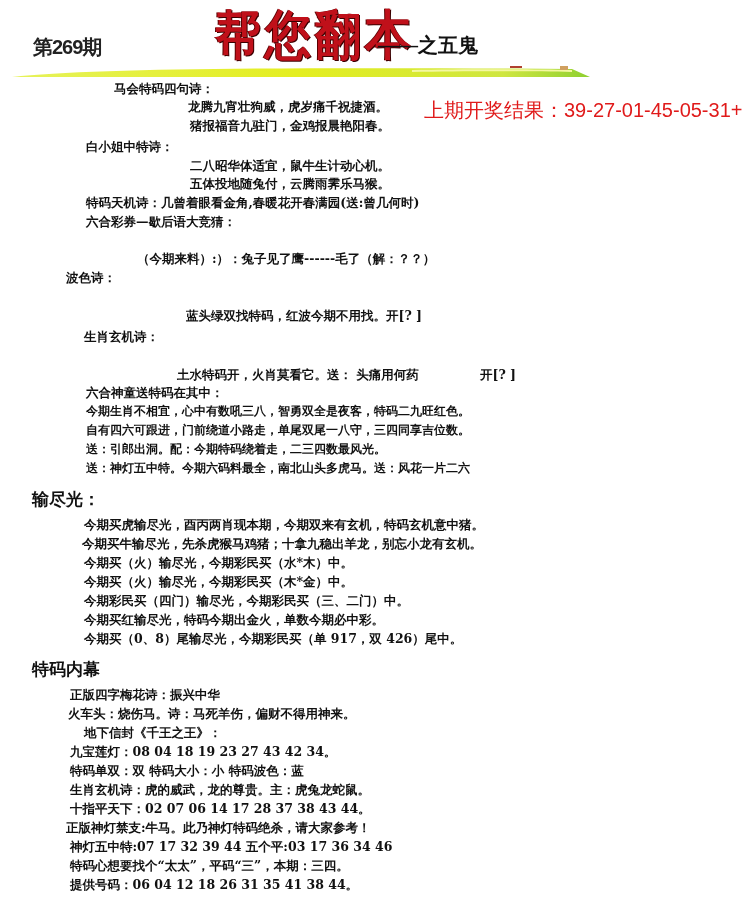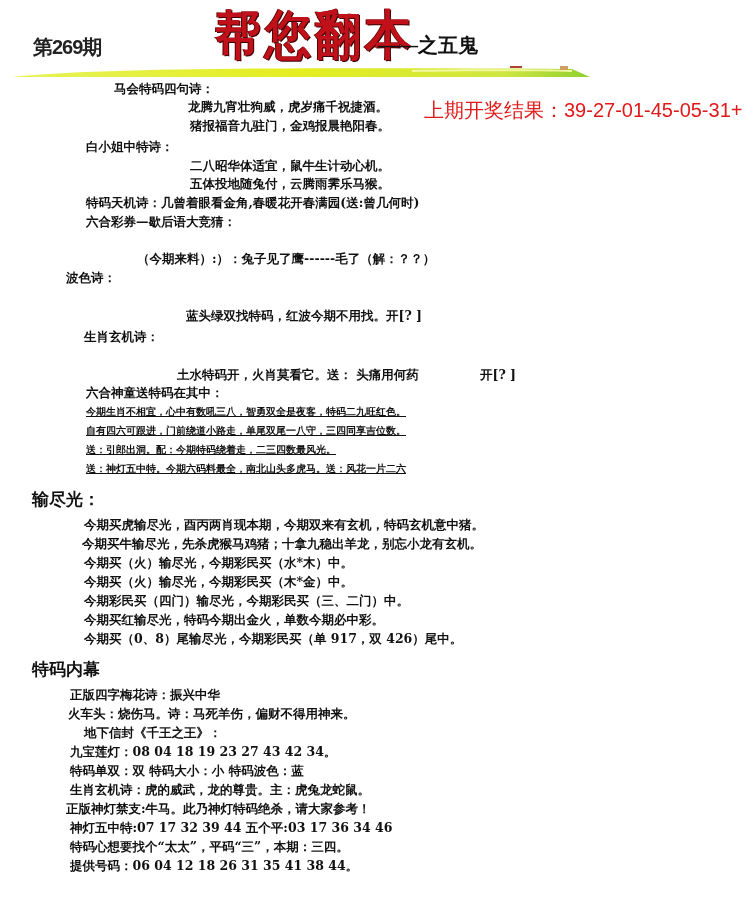--- a/index.html
+++ b/index.html
@@ -6,21 +6,21 @@
   body { width:744px; height:916px; position:relative; overflow:hidden;
          font-family:"DejaVu Serif", "Liberation Serif", serif; color:#111; }
   .abs { position:absolute; white-space:nowrap; }
   .issue { left:33px; top:34px; font-family:"Liberation Sans", sans-serif; font-size:20px; font-weight:bold; color:#222; letter-spacing:-1px; }
   .brand { left:215px; top:0px; font-family:"DejaVu Serif", serif; font-size:46px; font-weight:bold; color:#c0101a;
            letter-spacing:4px; text-shadow:1px 1px 0 #3a0000, -1px 0 0 #5a0000; transform:scaleY(1.15); transform-origin:top left; }
   .brand-sub { left:378px; top:32px; font-family:Liberation Serif, serif; font-size:20px; font-weight:bold; color:#111; }
   .banner { left:12px; top:66px; width:578px; height:12px; }
   .result { left:424px; top:97px; font-family:"Liberation Sans", sans-serif; font-size:20px; color:#e01a1a; }
   .t { font-size:12.5px; font-weight:bold; line-height:18px; }
-  .tb { font-size:10px; font-weight:bold; line-height:19px;text-decoration:underline; }
+  .tb { font-size:12px; font-weight:bold; line-height:19px; }
   .h2 { font-size:17px; font-weight:bold; font-family:"DejaVu Sans", sans-serif; color:#111; }
   .sec { position:absolute; }
   .line { display:block; height:19px; white-space:nowrap; }
 </style>
 </head>
 <body>
 
 <div class="abs issue">第269期</div>
 <div class="abs brand">帮您翻本</div>
 <div class="abs brand-sub">——之五鬼</div>
@@ -77,17 +77,18 @@
 </div>
 
 <div class="abs h2" style="left:32px; top:658px;">特码内幕</div>
 <div class="sec t" style="left:70px; top:686px;">
   <span class="line">正版四字梅花诗：振兴中华</span>
   <span class="line" style="margin-left:-2px">火车头：烧伤马。诗：马死羊伤，偏财不得用神来。</span>
   <span class="line" style="padding-left:14px">   地下信封《千王之王》：</span>
   <span class="line">九宝莲灯：08 04 18 19 23 27 43 42 34。</span>
   <span class="line">特码单双：双 特码大小：小 特码波色：蓝</span>
   <span class="line">生肖玄机诗：虎的威武，龙的尊贵。主：虎兔龙蛇鼠。</span>
+  <span class="line">十指平天下：02 07 06 14 17 28 37 38 43 44。</span>
   <span class="line" style="margin-left:-4px">正版神灯禁支:牛马。此乃神灯特码绝杀，请大家参考！</span>
   <span class="line">神灯五中特:07 17 32 39 44 五个平:03 17 36 34 46</span>
   <span class="line">特码心想要找个“太太”，平码“三”，本期：三四。</span>
   <span class="line">提供号码：06   04 12 18 26 31 35 41 38 44。</span>
 </div>
 
 </body></html>

